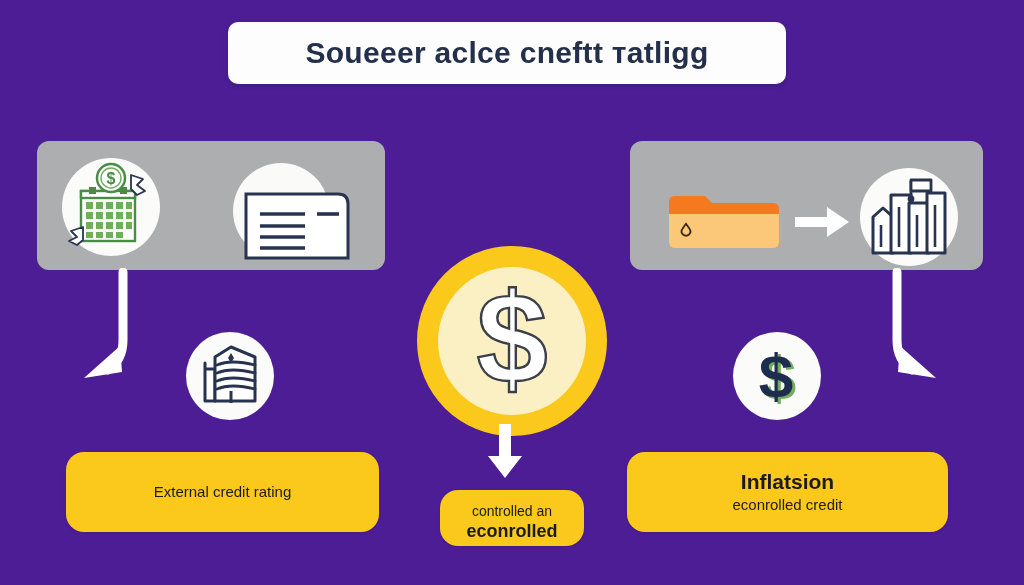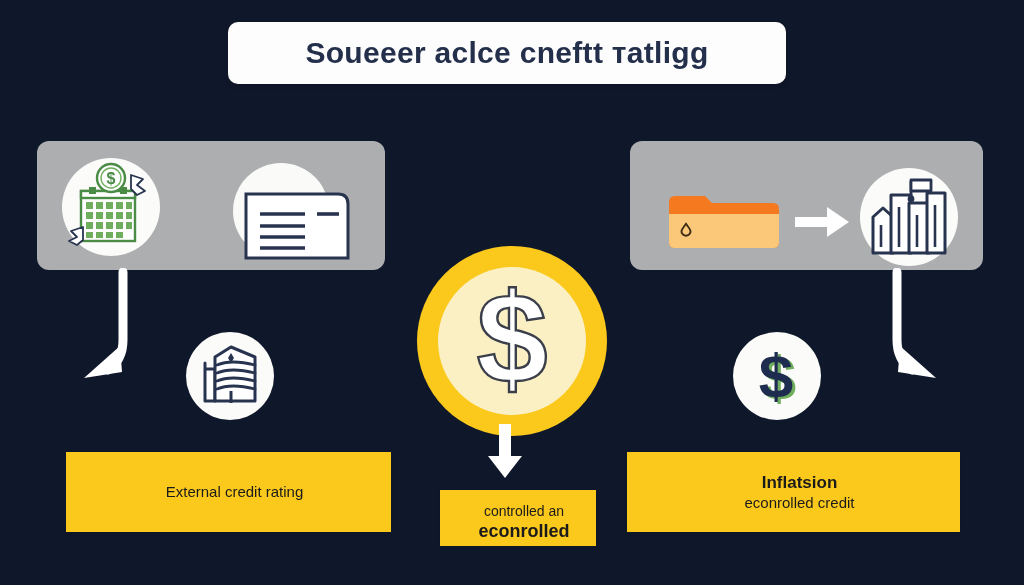--- a/index.html
+++ b/index.html
@@ -7,21 +7,21 @@
     padding: 0;
     background: #8e8e90;
   }
   body {
     font-family: "Liberation Sans", sans-serif;
   }
   #canvas {
     position: relative;
     width: 1024px;
     height: 585px;
-    background: #0f172a;
+    background: #4c1d95;
     overflow: hidden;
   }
 
   
   .title-card {
     position: absolute;
     left: 228px;
     top: 22px;
     width: 558px;
     height: 62px;
@@ -125,36 +125,35 @@
     position: absolute;
   }
   .conn-left   { left: 76px;  top: 268px; width: 72px;  height: 122px; }
   .conn-right  { left: 872px; top: 268px; width: 72px;  height: 122px; }
   .conn-center { left: 486px; top: 424px; width: 38px;  height: 56px; }
 
   
   .ybox {
     position: absolute;
     background: #fbc91c;
-    border-radius: 0;
+    border-radius: 18px;
     display: flex;
     flex-direction: column;
     align-items: center;
     justify-content: center;
     color: #1b1b1b;
     text-align: center;
     box-shadow: 0 1px 3px rgba(0,0,0,0.10);
-    padding-left: 12px;
   }
   .ybox-left  { left: 66px;  top: 452px; width: 313px; height: 80px; }
   .ybox-mid   { left: 440px; top: 490px; width: 144px; height: 56px; }
   .ybox-right { left: 627px; top: 452px; width: 321px; height: 80px; }
 
   .lbl-main { font-size: 15px; font-weight: normal; line-height: 1.25; }
-  .lbl-bold { font-size: 17px; font-weight: bold; line-height: 1.25; }
+  .lbl-bold { font-size: 21px; font-weight: bold; line-height: 1.25; }
   .lbl-sub  { font-size: 15px; font-weight: normal; line-height: 1.3; }
   .lbl-mid-top { font-size: 14px; font-weight: normal; line-height: 1.2; margin-top: 9px; }
   .lbl-mid-bot { font-size: 18px; font-weight: bold; line-height: 1.25; }
 </style>
 </head>
 <body>
 
 <div id="canvas">
 
   <div class="title-card">

